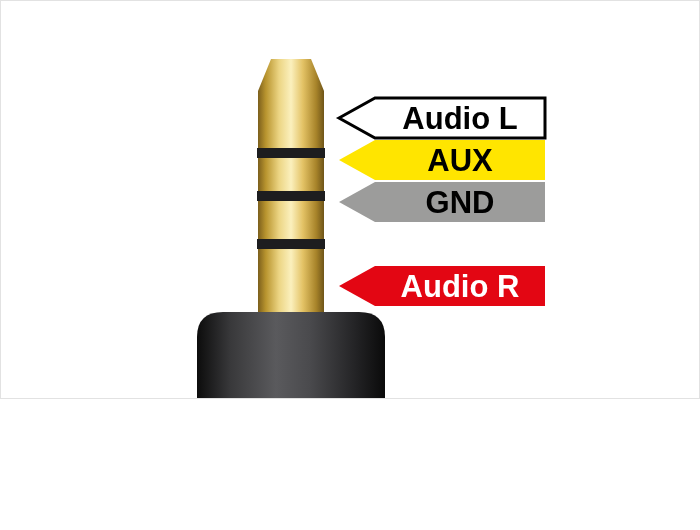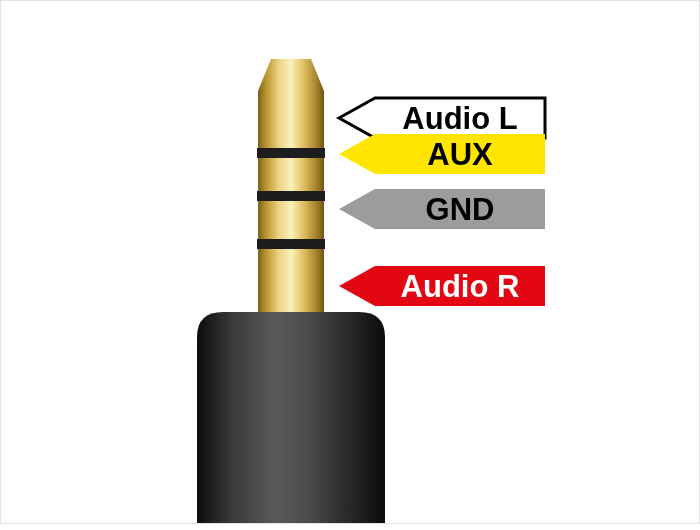--- a/index.html
+++ b/index.html
@@ -1,19 +1,19 @@
 <!DOCTYPE html>
 <html><head>
 <meta charset="utf-8">
 <style>
   html, body { margin: 0; padding: 0; background: #ffffff; }
   .stage {
     position: relative;
     width: 700px;
-    height: 524px;
+    height: 399px;
     background: #ffffff;
     overflow: hidden;
     box-sizing: border-box;
     border: 1px solid #e2e2e2;
     font-family: "Liberation Sans", "DejaVu Sans", sans-serif;
   }
   .plug-svg {
     position: absolute;
     left: 0; top: 0;
     width: 700px; height: 530px;
@@ -25,22 +25,22 @@
     width: 210px;
     height: 44px;
   }
   .label svg { display: block; width: 100%; height: 100%; overflow: visible; }
   .label text {
     font-family: "Liberation Sans", "DejaVu Sans", sans-serif;
     font-weight: bold;
     font-size: 31px;
   }
   .pos-0 { top: 95px; }
-  .pos-1 { top: 131px; }
-  .pos-2 { top: 186px; }
+  .pos-1 { top: 137px; }
+  .pos-2 { top: 179px; }
   .pos-3 { top: 263px; }
   
   .label-0 polygon { stroke: #000000; stroke-width: 3; stroke-linejoin: miter; }
 </style>
 </head>
 <body>
 
 <div class="stage">
 
   <svg class="plug-svg" viewBox="0 0 700 530" aria-hidden="true">

